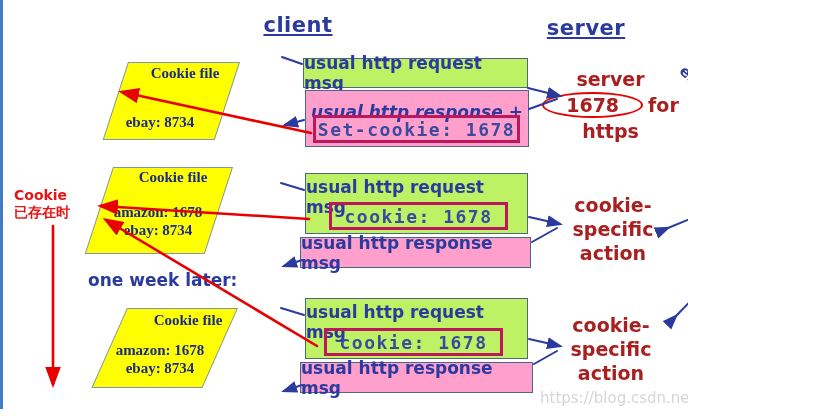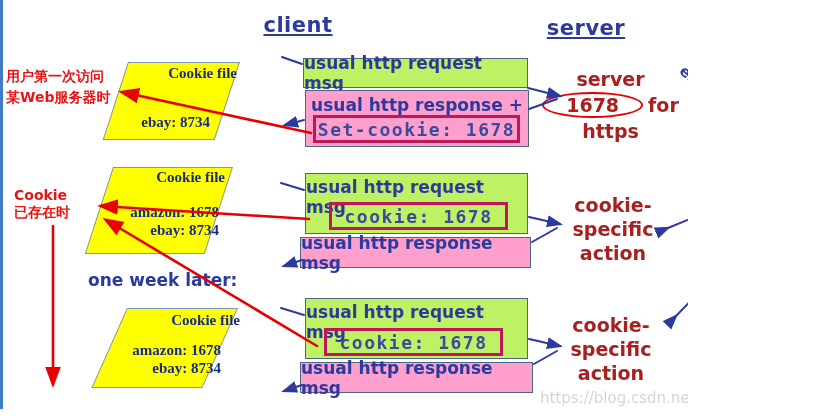--- a/index.html
+++ b/index.html
@@ -14,41 +14,37 @@
           justify-content:center;font-weight:bold;font-size:17px;color:#2b3a9e;}
   .green{background:#bef264;}
   .pink{background:#ff9fcb;}
   .mono{font-family:"DejaVu Sans Mono",monospace;font-weight:bold;font-size:18px;
         color:#3a4a9e;letter-spacing:1.5px;}
   .redframe{box-sizing:border-box;border:3px solid #be185d;display:flex;align-items:center;
             justify-content:center;position:absolute;}
   .pgram{background:#ffff00;border:1px solid #7f94bb;transform:skewX(-18deg);
          transform-origin:top left;box-sizing:border-box;}
   .serif{font-family:"Liberation Serif",serif;font-weight:bold;color:#1a2a8c;
-         font-size:15px;text-align:right;}
+         font-size:15px;text-align:center;}
   .ellipse{display:inline-block;border:2.5px solid #e80000;border-radius:50%;
            padding:0 22px;line-height:22px;text-align:right;}
   .rot{transform-origin:0 0;white-space:nowrap;}
   .wm{color:#d6d6d6;font-size:15px;font-weight:normal;}
   svg{position:absolute;left:0;top:0;pointer-events:none;}
 </style>
 </head>
 <body>
 
 <div id="stage">
 
   <div class="abs" style="left:0;top:7;width:3px;height:409px;background:#3e7cc8;"></div>
 
   <div class="abs t title" style="left:255px;top:13px;width:86px;">client</div>
   <div class="abs t title" style="left:543px;top:16px;width:86px;">server</div>
 
-  <div class="abs redzh" style="left:6px;top:66px;width:110px;line-height:21px;">
-    <div>用户第一次访问</div>
-    <div>某Web服务器时</div>
-  </div>
   <div class="abs redzh" style="left:14px;top:187px;width:80px;line-height:16.5px;">
     <div>Cookie</div>
     <div>已存在时</div>
   </div>
   <div class="abs t" style="left:88px;top:270px;width:160px;font-size:17px;">one week later:</div>
 
   <div class="abs pgram" style="left:128px;top:62px;width:112px;height:78px;"></div>
   <div class="abs serif" style="left:133px;top:65px;width:104px;">Cookie file</div>
   <div class="abs serif" style="left:110px;top:114px;width:100px;">ebay: 8734</div>
 
@@ -61,21 +57,21 @@
 
   <div class="abs pgram" style="left:127px;top:308px;width:111px;height:80px;transform:skewX(-24deg);"></div>
   <div class="abs serif" style="left:136px;top:312px;width:104px;">Cookie file</div>
   <div class="abs serif" style="left:99px;top:341px;width:122px;line-height:18px;">
     <div>amazon: 1678</div>
     <div>ebay: 8734</div>
   </div>
 
   <div class="abs msgbox green" style="left:303px;top:58px;width:225px;height:30px;">usual http request msg</div>
   <div class="abs msgbox pink" style="left:305px;top:90px;width:224px;height:57px;align-items:flex-start;">
-    <span style="margin-top:4px;">usual http response +</span>
+    <span style="margin-top:11px;font-style:italic;">usual http response +</span>
     <div class="redframe" style="left:7px;top:24px;width:207px;height:28px;">
       <span class="mono">Set-cookie: 1678</span>
     </div>
   </div>
 
   <div class="abs msgbox green" style="left:305px;top:173px;width:223px;height:61px;align-items:flex-start;">
     <span style="margin-top:3px;">usual http request msg</span>
     <div class="redframe" style="left:23px;top:28px;width:179px;height:28px;">
       <span class="mono">cookie: 1678</span>
     </div>

